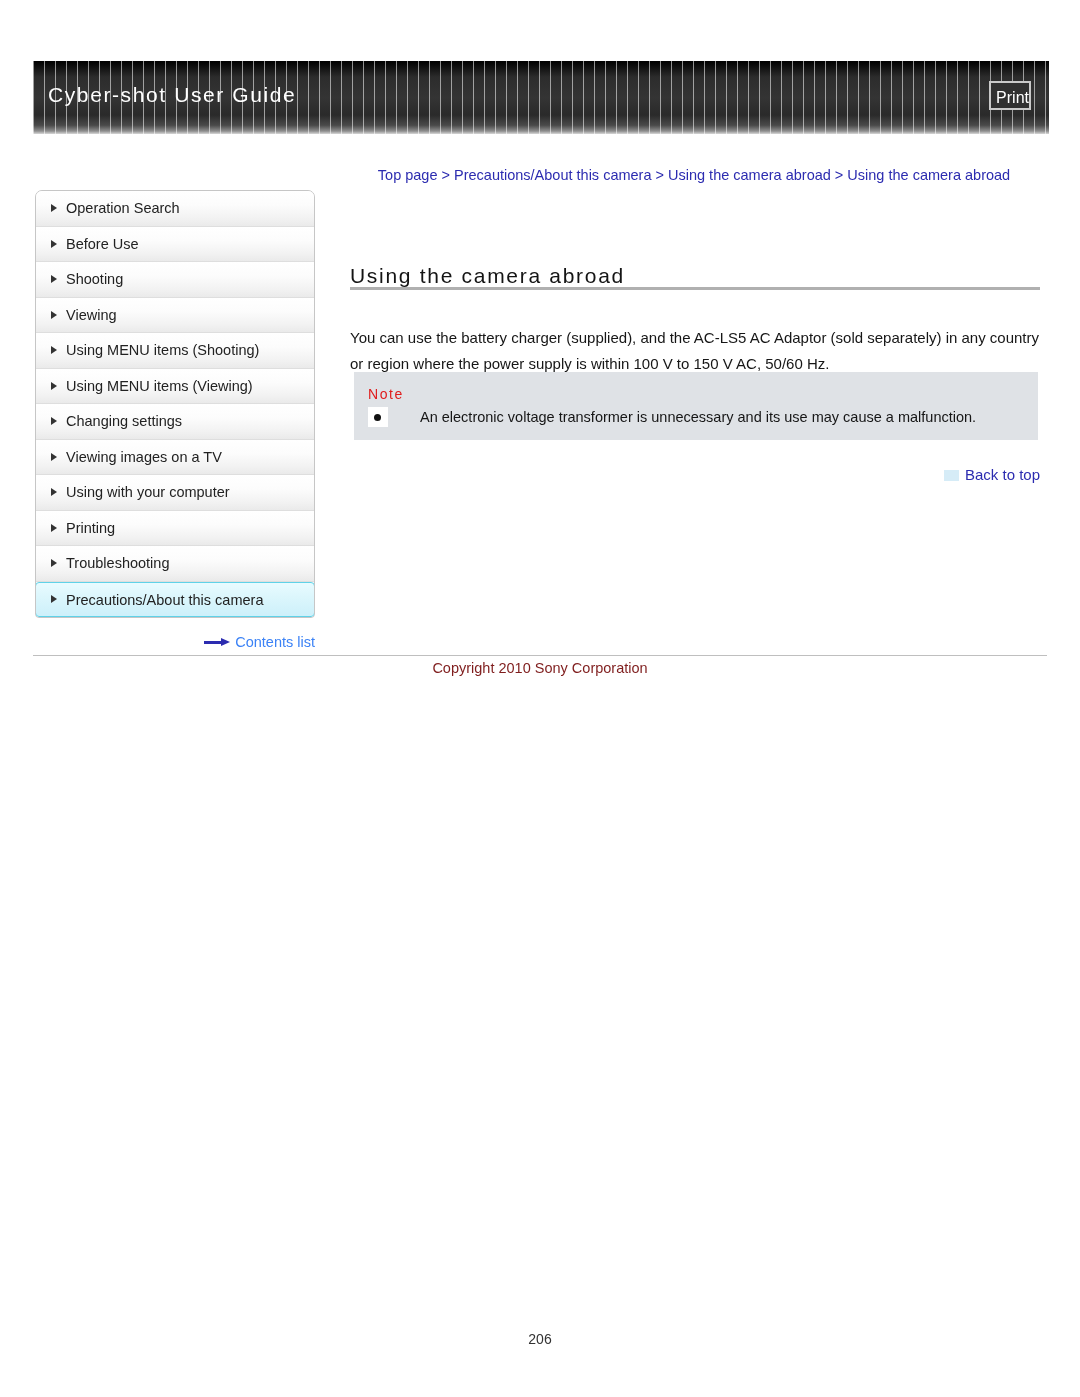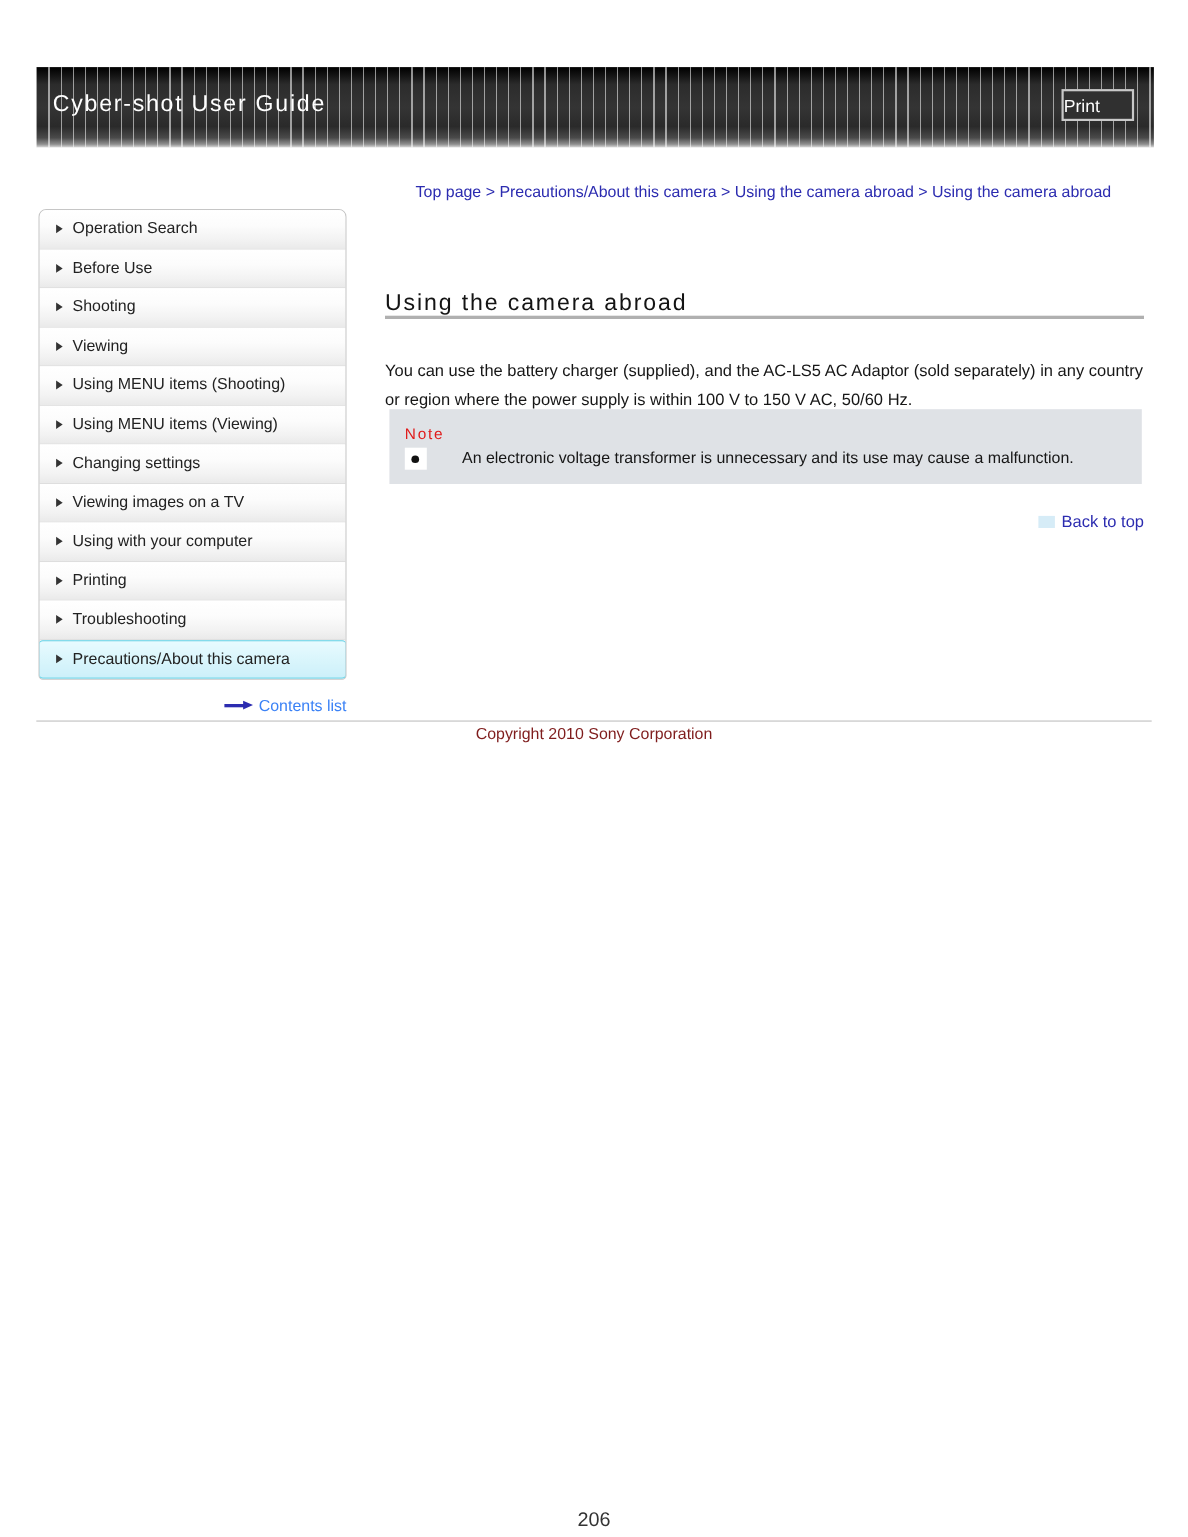--- a/index.html
+++ b/index.html
@@ -47,28 +47,28 @@
     color: #ffffff;
     font-size: 21px;
     letter-spacing: 1.6px;
     white-space: nowrap;
     font-weight: 400;
   }
   .print-button {
     position: absolute;
     right: 18px;
     top: 20px;
-    width: 66px;
+    width: 42px;
     height: 29px;
     border: 2px solid #c9c9c9;
     background: #303030;
     color: #ffffff;
     font-size: 16px;
     line-height: 29px;
-    text-align: left;
+    text-align: right;
     box-sizing: border-box;
     cursor: pointer;
   }
 
   
   .breadcrumb {
     position: absolute;
     left: 348px;
     top: 163px;
     width: 692px;
@@ -271,23 +271,22 @@
     text-align: center;
     font-size: 14.5px;
     color: #7f1d1d;
   }
   .page-number {
     position: absolute;
     left: 0;
     top: 1331px;
     width: 1080px;
     text-align: center;
-    font-size: 18px;
+    font-size: 14px;
     color: #333333;
-    margin-top: 40px;
   }
 </style>
 </head>
 <body>
 
 <div class="header">
   <div class="header-title">Cyber-shot User Guide</div>
   <div class="print-button">Print</div>
 </div>
 

